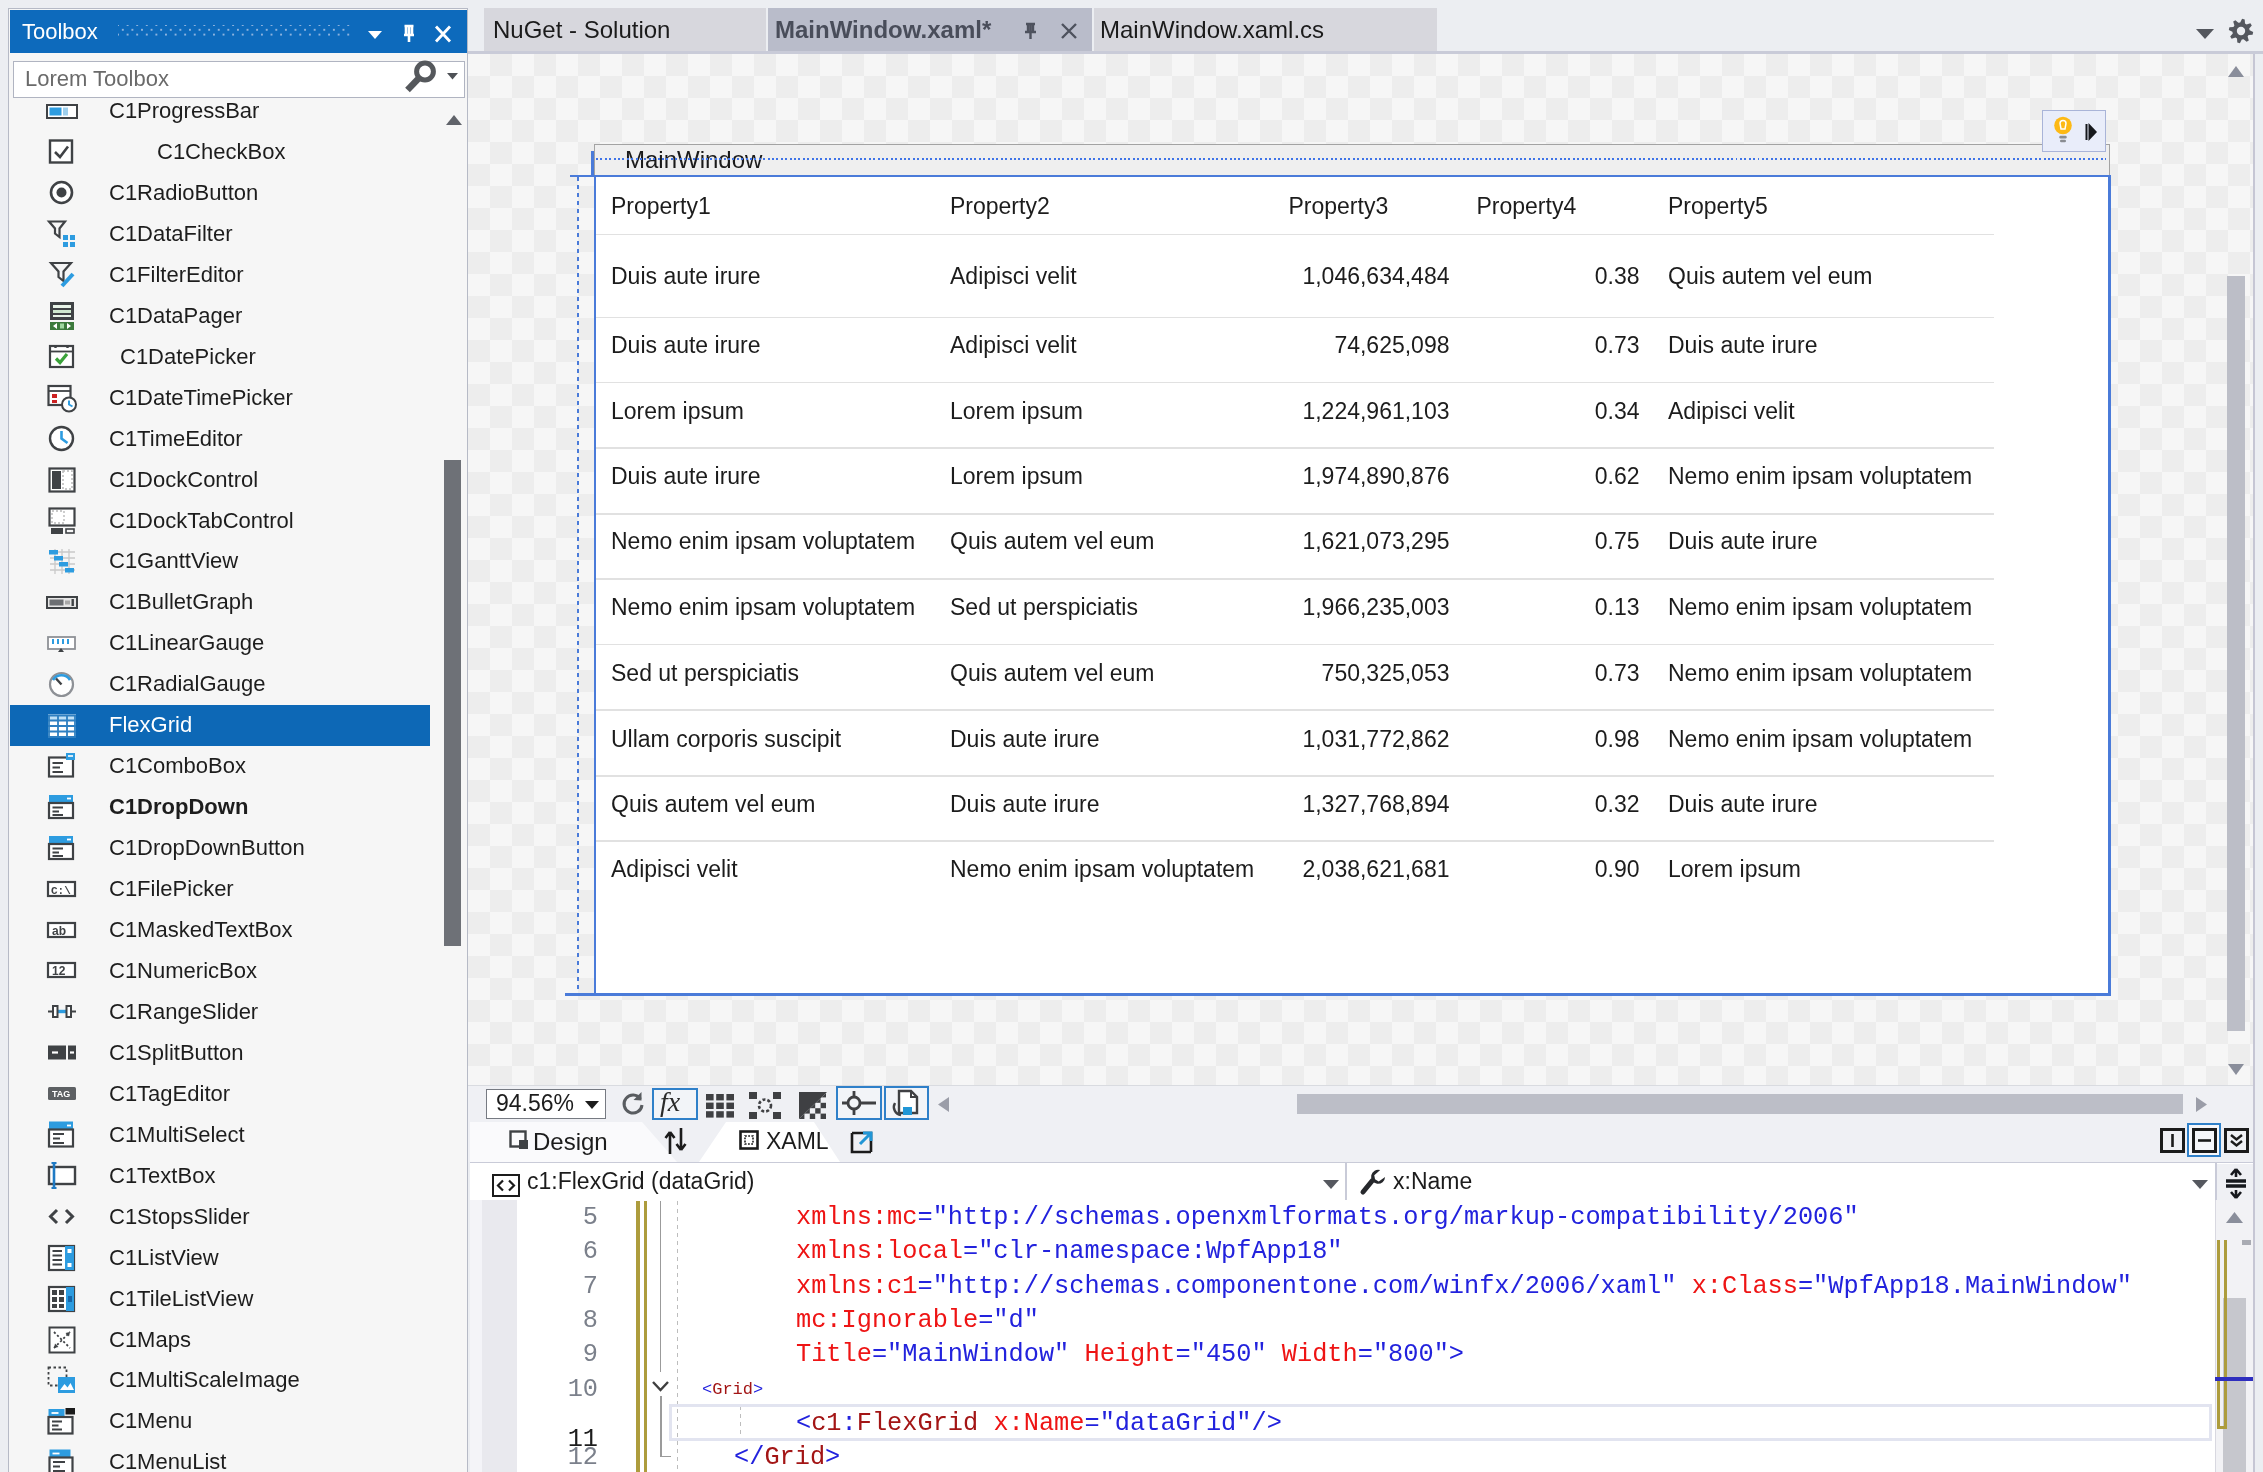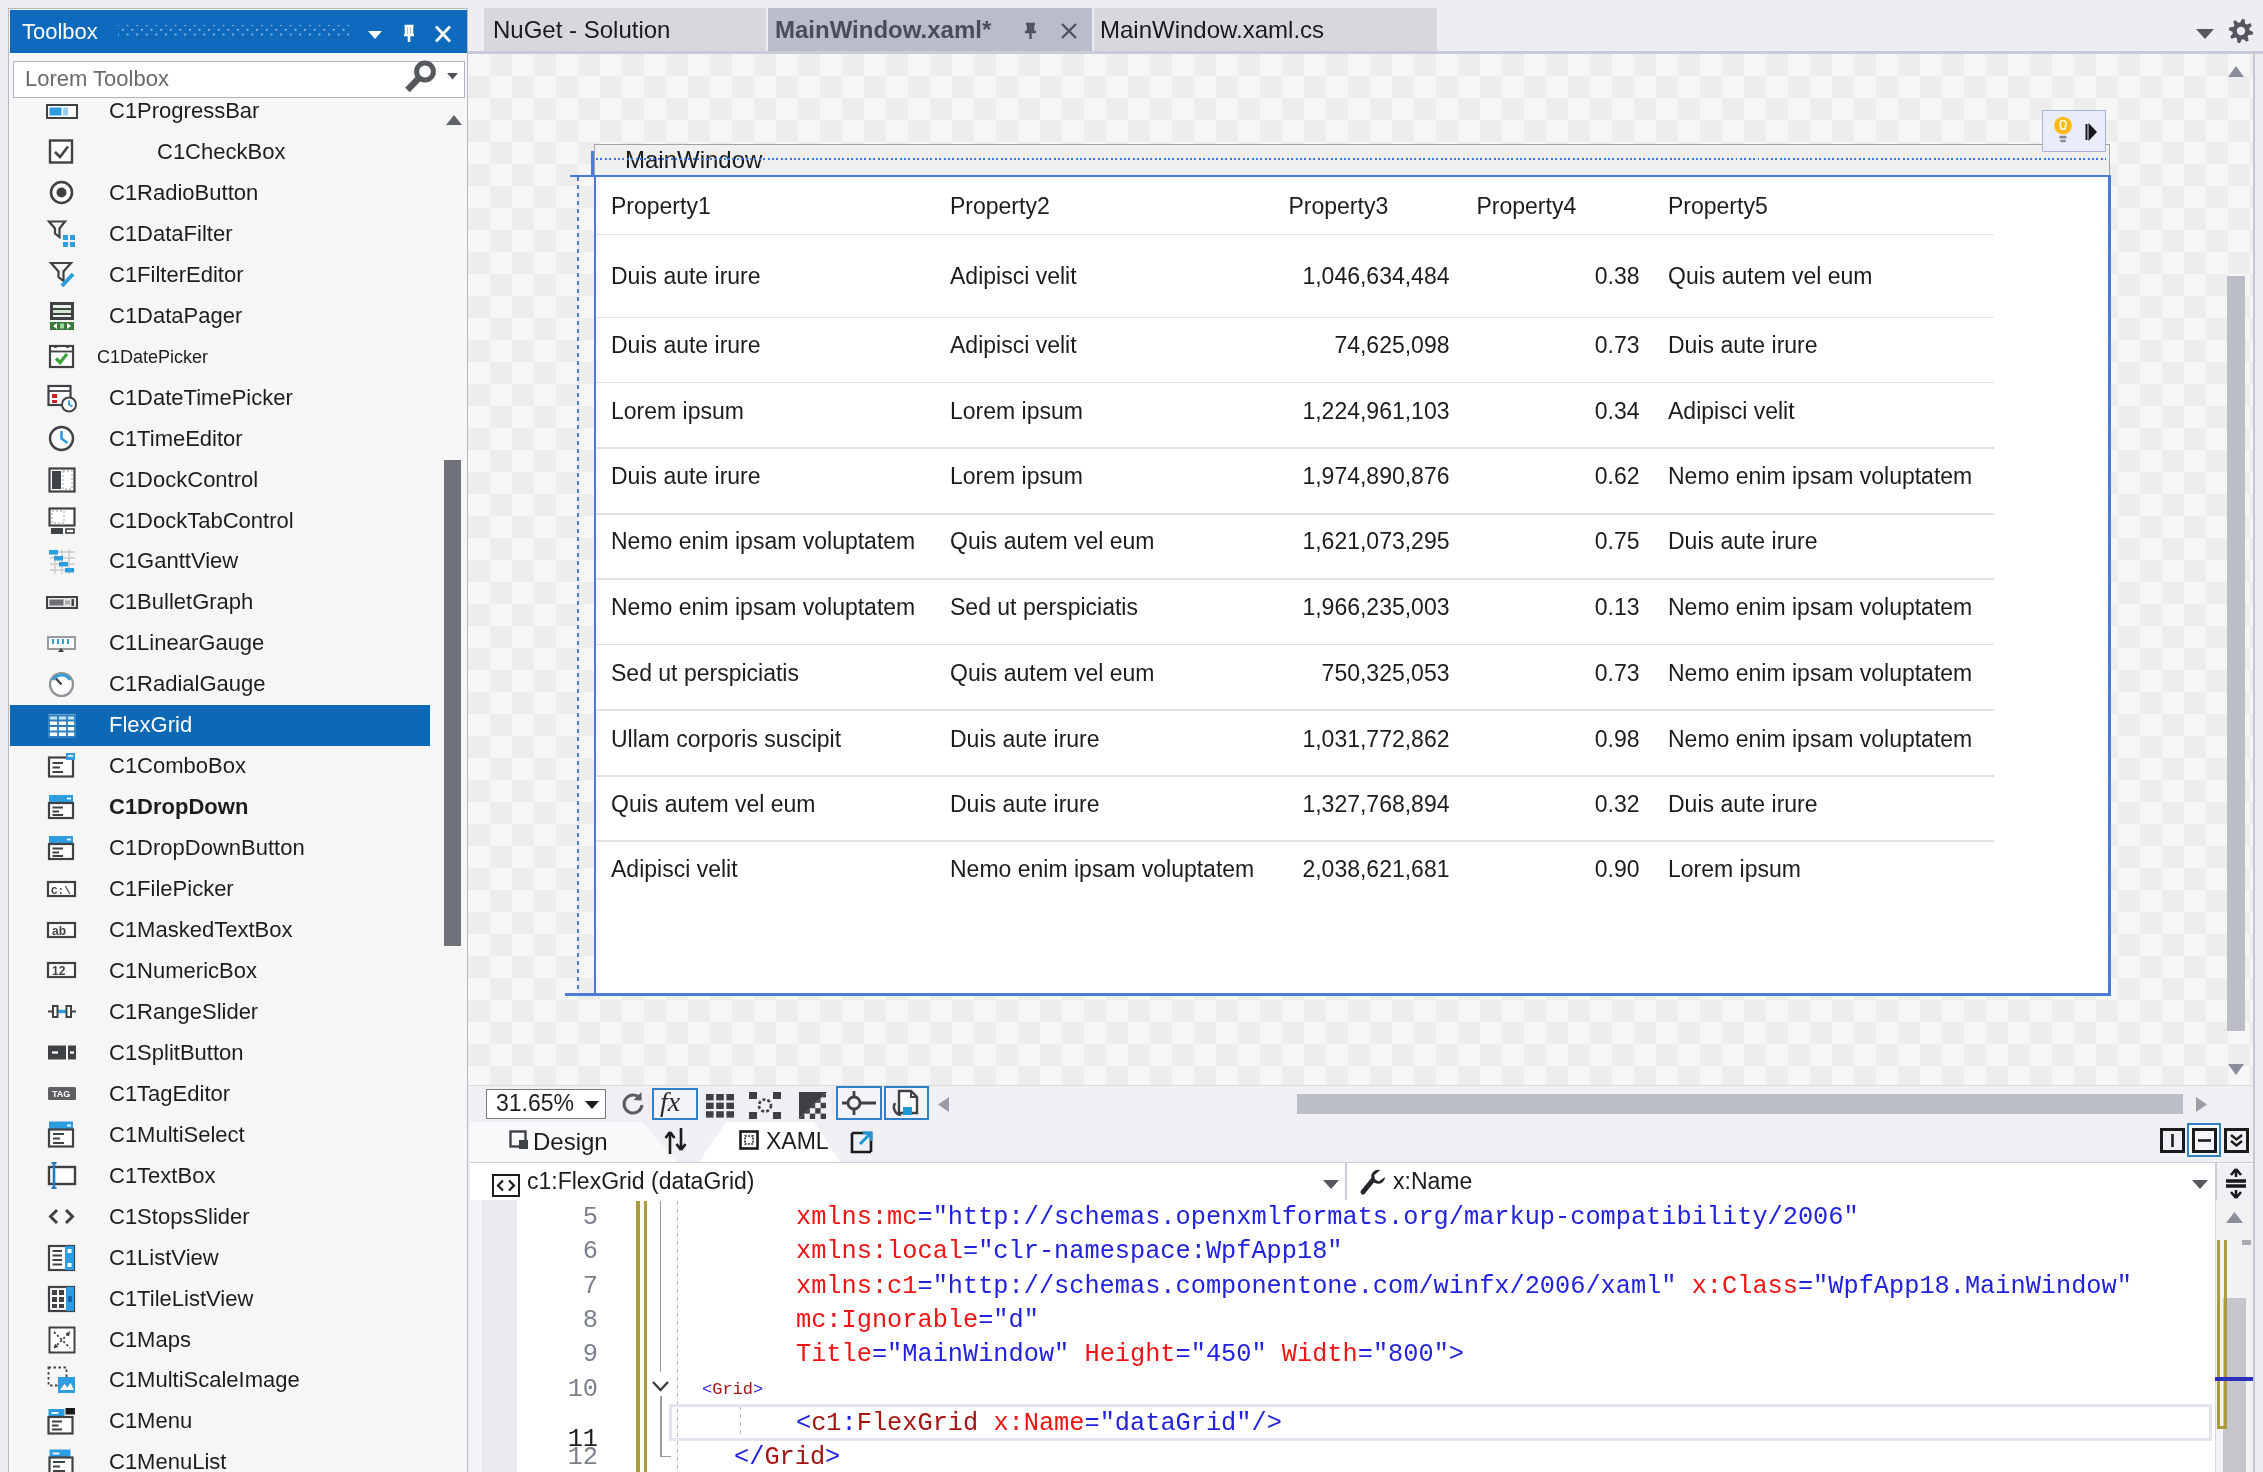--- a/index.html
+++ b/index.html
@@ -79,21 +79,21 @@
   </div>
 <div style="position:absolute;left:109px;top:295.75px;width:320px;height:40.95px;line-height:40.95px;white-space:nowrap;color:#1d1d1d;font-size:22px;">C1DataPager</div>
 <div style="position:absolute;left:46px;top:341.20000000000005px;width:32px;height:32px;">
     <svg width="32" height="32" viewBox="0 0 32 32">
       <rect x="4" y="5" width="23" height="21" fill="#fff" stroke="#3f4245" stroke-width="2.2"></rect>
       <path d="M4 10.5 H27" stroke="#3f4245" stroke-width="1.8"></path>
       <path d="M9.5 4 v3 M21.5 4 v3" stroke="#3f4245" stroke-width="2.4"></path>
       <path d="M10 17.5 L14 21.5 L21 13" stroke="#3aa23a" stroke-width="3.2" fill="none"></path>
     </svg>
   </div>
-<div style="position:absolute;left:97px;top:336.70000000000005px;width:320px;height:40.95px;line-height:40.95px;white-space:nowrap;color:#1d1d1d;font-size:18px;">C1DatePicker</div>
+<div style="position:absolute;left:120px;top:336.70000000000005px;width:320px;height:40.95px;line-height:40.95px;white-space:nowrap;color:#1d1d1d;font-size:22px;">C1DatePicker</div>
 <div style="position:absolute;left:46px;top:382.15000000000003px;width:32px;height:32px;">
     <svg width="32" height="32" viewBox="0 0 32 32">
       <rect x="2.5" y="4" width="22" height="19" fill="#fff" stroke="#3f4245" stroke-width="2.2"></rect>
       <path d="M2.5 9 H24.5" stroke="#3f4245" stroke-width="1.8"></path>
       <rect x="6" y="12" width="5" height="4" fill="#cc2222"></rect>
       <rect x="6" y="18" width="5" height="3" fill="#cc2222"></rect>
       <circle cx="23" cy="22.5" r="7" fill="#fff" stroke="#3f4245" stroke-width="2"></circle>
       <path d="M23 18.5 V22.5 L26.5 24.5" stroke="#2d9ce0" stroke-width="2" fill="none"></path>
     </svg>
   </div>
@@ -471,21 +471,21 @@
   </svg>
 <div style="position:absolute;left:468px;top:1085px;width:1785px;height:36px;background:#eff0f4;border-top:1px solid #d9dbe0;"></div>
 <div style="position:absolute;left:1297px;top:1093.5px;width:886px;height:20px;background:#bcbec7;"></div>
 <svg style="left:936px;top:1095px;" width="15" height="19" viewBox="0 0 15 19">
     <path d="M13 2 L13 17 L2 9.5 Z" fill="#9b9da8"></path>
   </svg>
 <svg style="left:2194px;top:1095px;" width="15" height="19" viewBox="0 0 15 19">
     <path d="M2 2 L2 17 L13 9.5 Z" fill="#9b9da8"></path>
   </svg>
 <div style="position:absolute;left:486px;top:1089px;width:120px;height:30px;background:#fff;border:1.5px solid #767a82;"></div>
-<div style="position:absolute;left:496px;top:1089px;width:80px;height:29px;line-height:29px;white-space:nowrap;font-size:23px;color:#1c1c1c;">31.65%</div>
+<div style="position:absolute;left:496px;top:1089px;width:80px;height:29px;line-height:29px;white-space:nowrap;font-size:23px;color:#1c1c1c;">94.56%</div>
 <svg style="left:583px;top:1099px;" width="18" height="12" viewBox="0 0 18 12">
     <path d="M2 2 L16 2 L9 10 Z" fill="#1c1c1c"></path>
   </svg>
 <svg style="left:620px;top:1090px;" width="26" height="28" viewBox="0 0 26 28">
     <path d="M20.5 9 A 9 9 0 1 0 22 15" fill="none" stroke="#595c60" stroke-width="3"></path>
     <path d="M21.5 2 L21.5 10.5 L13.5 10 Z" fill="#595c60"></path>
   </svg>
 <div style="position:absolute;left:652px;top:1088px;width:46px;height:32px;border:2px solid #2f80c9;background:#f2f4f8;"></div>
 <div style="position:absolute;left:660px;top:1086px;width:40px;height:32px;line-height:32px;white-space:nowrap;"><i style="font-family:'Liberation Serif',serif;font-size:28px;color:#2b2b2b;">fx</i></div>
 <svg style="left:706px;top:1094px;" width="30" height="24" viewBox="0 0 30 24">

